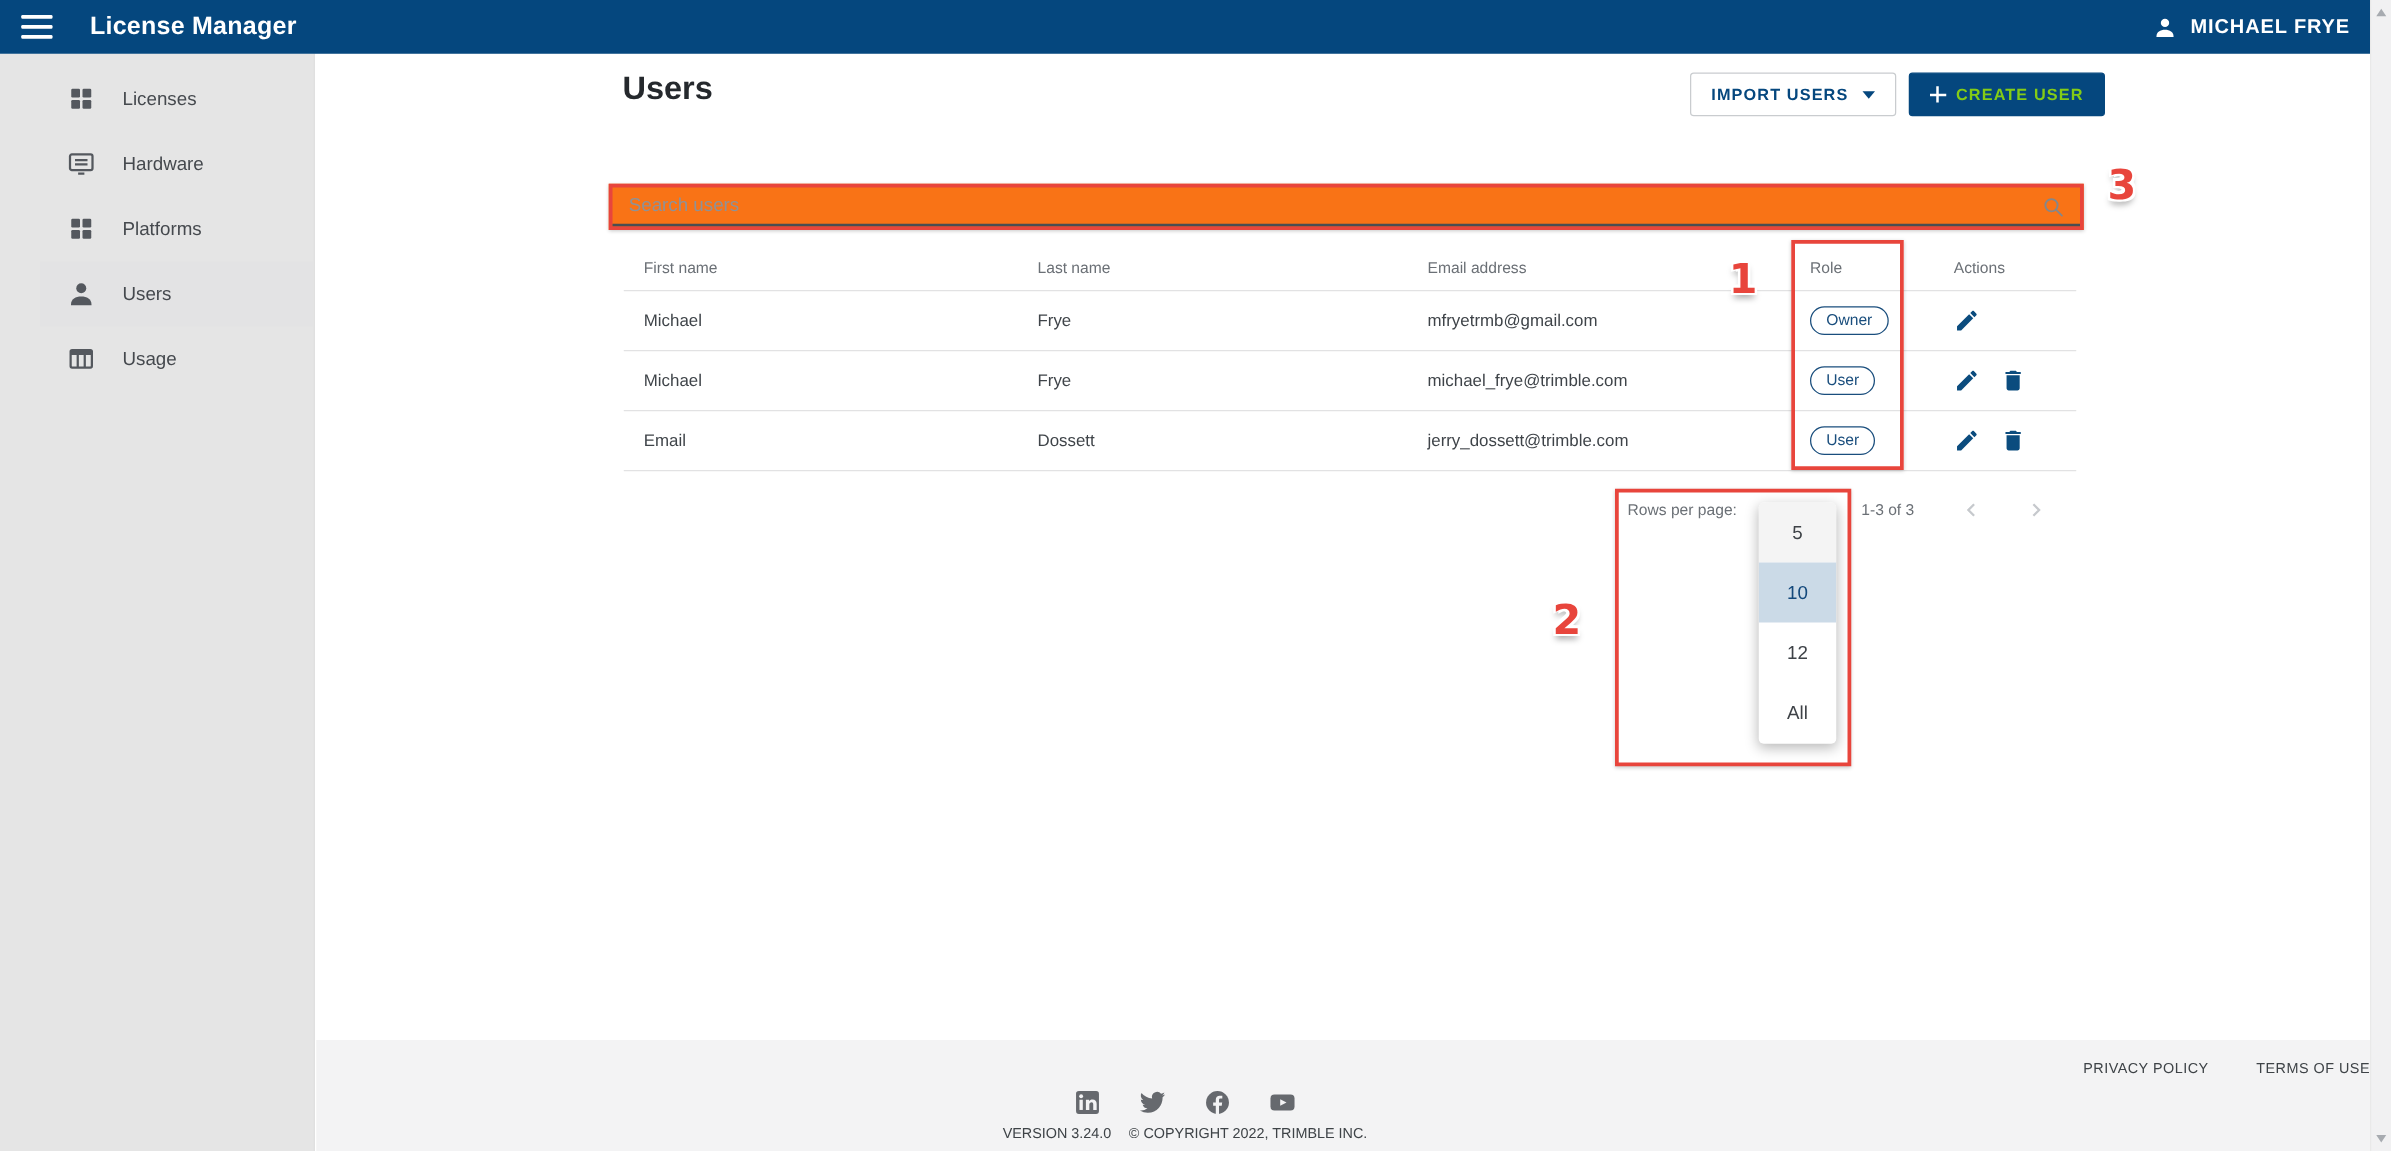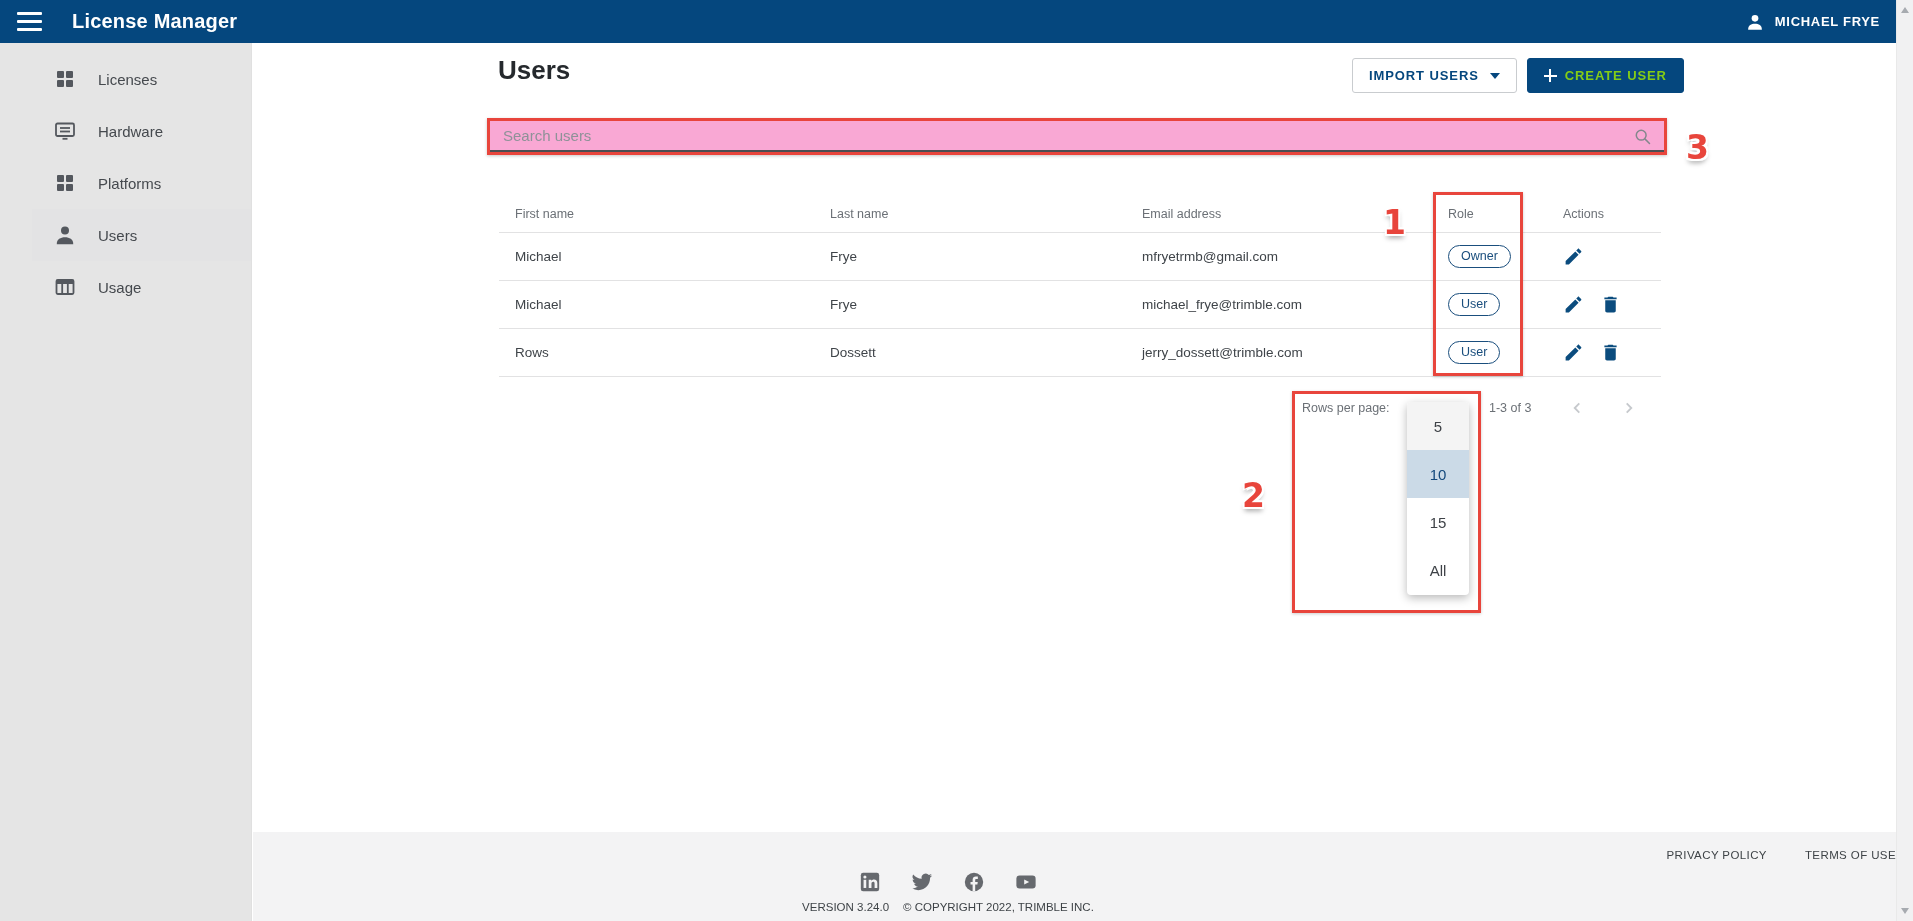--- a/index.html
+++ b/index.html
@@ -6,21 +6,21 @@
   * { margin:0; padding:0; box-sizing:border-box; }
   html,body { width:1913px; height:921px; }
   body { font-family:"Liberation Sans", sans-serif; background:#ffffff; overflow:hidden; }
   .screen { position:relative; width:1913px; height:921px; background:#ffffff; overflow:hidden; }
 
   
   .topbar { position:absolute; left:0; top:0; width:1913px; height:43px; background:#05477E; z-index:6; display:flex; align-items:center;text-align:right; }
   .hamburger { margin-left:17px; width:25px; height:19px; display:flex; flex-direction:column; justify-content:space-between; cursor:pointer; }
   .hamburger span { display:block; width:25px; height:3px; background:#fff; border-radius:1px; }
   .topbar-title { margin-left:30px; color:#fff; font-size:20px; font-weight:700; letter-spacing:.2px; }
-  .user-chip { position:absolute; right:33px; top:0; height:43px; display:flex; align-items:center; gap:10px; color:#fff; font-size:13px; font-weight:700; letter-spacing:.7px; cursor:pointer; }
+  .user-chip { position:absolute; right:33px; top:0; height:43px; display:flex; align-items:center; gap:10px; color:#fff; font-size:16px; font-weight:700; letter-spacing:.7px; cursor:pointer; }
   .user-chip svg { width:20px; height:20px; fill:#fff; }
 
   
   .sidebar { position:absolute; left:0; top:43px; width:252px; height:878px; background:#e5e5e5; border-right:1px solid #e0e0e0; z-index:5; padding-top:10px;padding-left:32px; }
   .side-item { height:52px; display:flex; align-items:center; padding-left:21px; gap:21px; font-size:15px; color:#45494e; cursor:pointer; }
   .side-item.selected { background:#e3e3e4; }
   .side-item svg { width:24px; height:24px; color:#54585e; flex:0 0 24px; }
 
   
   .page-title { position:absolute; left:498px; top:55px; font-size:26px; font-weight:700; color:#25292d; z-index:2; }
@@ -28,21 +28,21 @@
   .btn { height:35px; border-radius:3px; display:flex; align-items:center; justify-content:flex-start; font-size:13px; font-weight:700; letter-spacing:.9px; cursor:pointer; padding:0 16px; }
   .btn-outline { min-width:150px; background:#fff; border:1px solid #c9cccf; color:#05477E; gap:11px; }
   .btn-primary { min-width:154px; background:#05477E; border:1px solid #05477E; color:#84cc16; gap:8px; }
   .caret-down { width:0; height:0; border-left:5px solid transparent; border-right:5px solid transparent; border-top:6px solid #05477E; }
   .plus-icon { position:relative; width:13px; height:13px; }
   .plus-icon::before, .plus-icon::after { content:""; position:absolute; background:#fff; }
   .plus-icon::before { left:5.5px; top:0; width:2px; height:13px; }
   .plus-icon::after { left:0; top:5.5px; width:13px; height:2px; }
 
   
-  .search-annot { position:absolute; left:487px; top:118px; width:1180px; height:37px; border:3px solid #E8453C; background:#f9a8d4; box-shadow:0 1px 3px rgba(0,0,0,.22); z-index:4; }
+  .search-annot { position:absolute; left:487px; top:147px; width:1180px; height:37px; border:3px solid #E8453C; background:#f97316; box-shadow:0 1px 3px rgba(0,0,0,.22); z-index:4; }
   .search-input { width:100%; height:100%; border:none; outline:none; border-bottom:2px solid #4a4e52; padding:0 46px 0 13px; font-size:15px; color:#33373b; font-family:inherit; background:transparent; }
   .search-input::placeholder { color:#8e9298; }
   .search-glyph { position:absolute; right:11px; top:5px; width:21px; height:21px; color:#83878c; cursor:pointer; }
 
   
   .table { position:absolute; left:499px; top:195px; width:1162px; z-index:2; }
   .t-head { display:flex; height:38px; align-items:center; border-bottom:1px solid #e2e2e3; color:#6b7076; font-size:12.5px; }
   .t-row { display:flex; height:48px; align-items:center; border-bottom:1px solid #e2e2e3; font-size:13.5px; color:#3f4449; }
   .c1 { width:331px; padding-left:16px; }
   .c2 { width:312px; }
@@ -204,21 +204,21 @@
         <button class="icon-btn"><svg viewBox="0 0 24 24">
               <path d="M3 17.25V21h3.75L17.81 9.94l-3.75-3.75L3 17.25zM20.71 7.04c.39-.39.39-1.02 0-1.41l-2.34-2.34c-.39-.39-1.02-.39-1.41 0l-1.83 1.83 3.75 3.75 1.83-1.83z"></path>
             </svg></button>
         <button class="icon-btn"><svg viewBox="0 0 24 24">
               <path d="M6 19c0 1.1.9 2 2 2h8c1.1 0 2-.9 2-2V7H6v12zM19 4h-3.5l-1-1h-5l-1 1H5v2h14V4z"></path>
             </svg></button>
       </div>
     </div>
 
     <div class="t-row">
-      <div class="c1">Rows</div>
+      <div class="c1">Email</div>
       <div class="c2">Dossett</div>
       <div class="c3">jerry_dossett@trimble.com</div>
       <div class="c4"><span class="role-pill">User</span></div>
       <div class="c5">
         <button class="icon-btn"><svg viewBox="0 0 24 24">
               <path d="M3 17.25V21h3.75L17.81 9.94l-3.75-3.75L3 17.25zM20.71 7.04c.39-.39.39-1.02 0-1.41l-2.34-2.34c-.39-.39-1.02-.39-1.41 0l-1.83 1.83 3.75 3.75 1.83-1.83z"></path>
             </svg></button>
         <button class="icon-btn"><svg viewBox="0 0 24 24">
               <path d="M6 19c0 1.1.9 2 2 2h8c1.1 0 2-.9 2-2V7H6v12zM19 4h-3.5l-1-1h-5l-1 1H5v2h14V4z"></path>
             </svg></button>
@@ -231,21 +231,21 @@
   <button class="pg-btn pg-prev"><svg viewBox="0 0 24 24" fill="none" stroke="currentColor" stroke-width="2">
         <polyline points="14.5 7 9.5 12 14.5 17"></polyline>
       </svg></button>
   <button class="pg-btn pg-next"><svg viewBox="0 0 24 24" fill="none" stroke="currentColor" stroke-width="2">
         <polyline points="9.5 7 14.5 12 9.5 17"></polyline>
       </svg></button>
 
   <div class="menu">
     <div class="opt hovered">5</div>
     <div class="opt selected">10</div>
-    <div class="opt">15</div>
+    <div class="opt">12</div>
     <div class="opt" style="height:49px">All</div>
   </div>
 
   <div class="annot-box box-role"></div>
   <div class="annot-box box-rows"></div>
   <div class="annot-num num1">1</div>
   <div class="annot-num num2">2</div>
   <div class="annot-num num3">3</div>
 
   <div class="footer-bg"></div>

